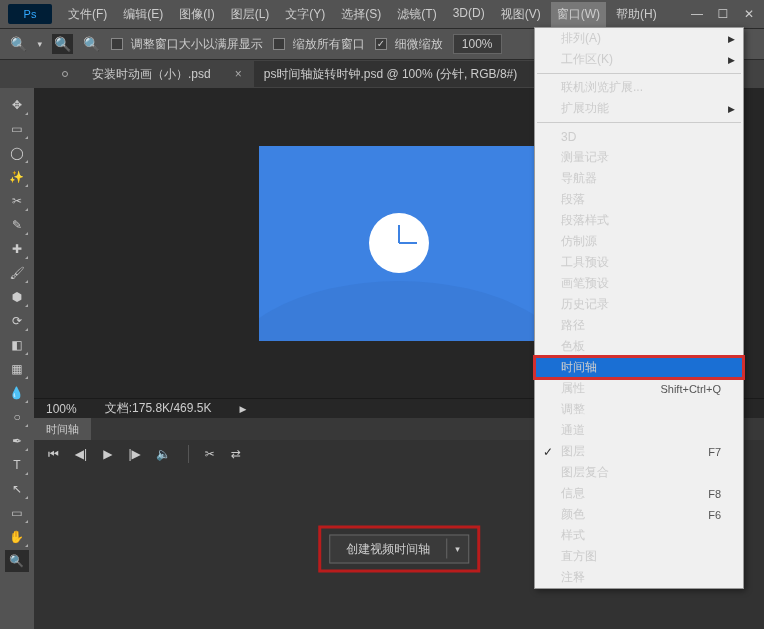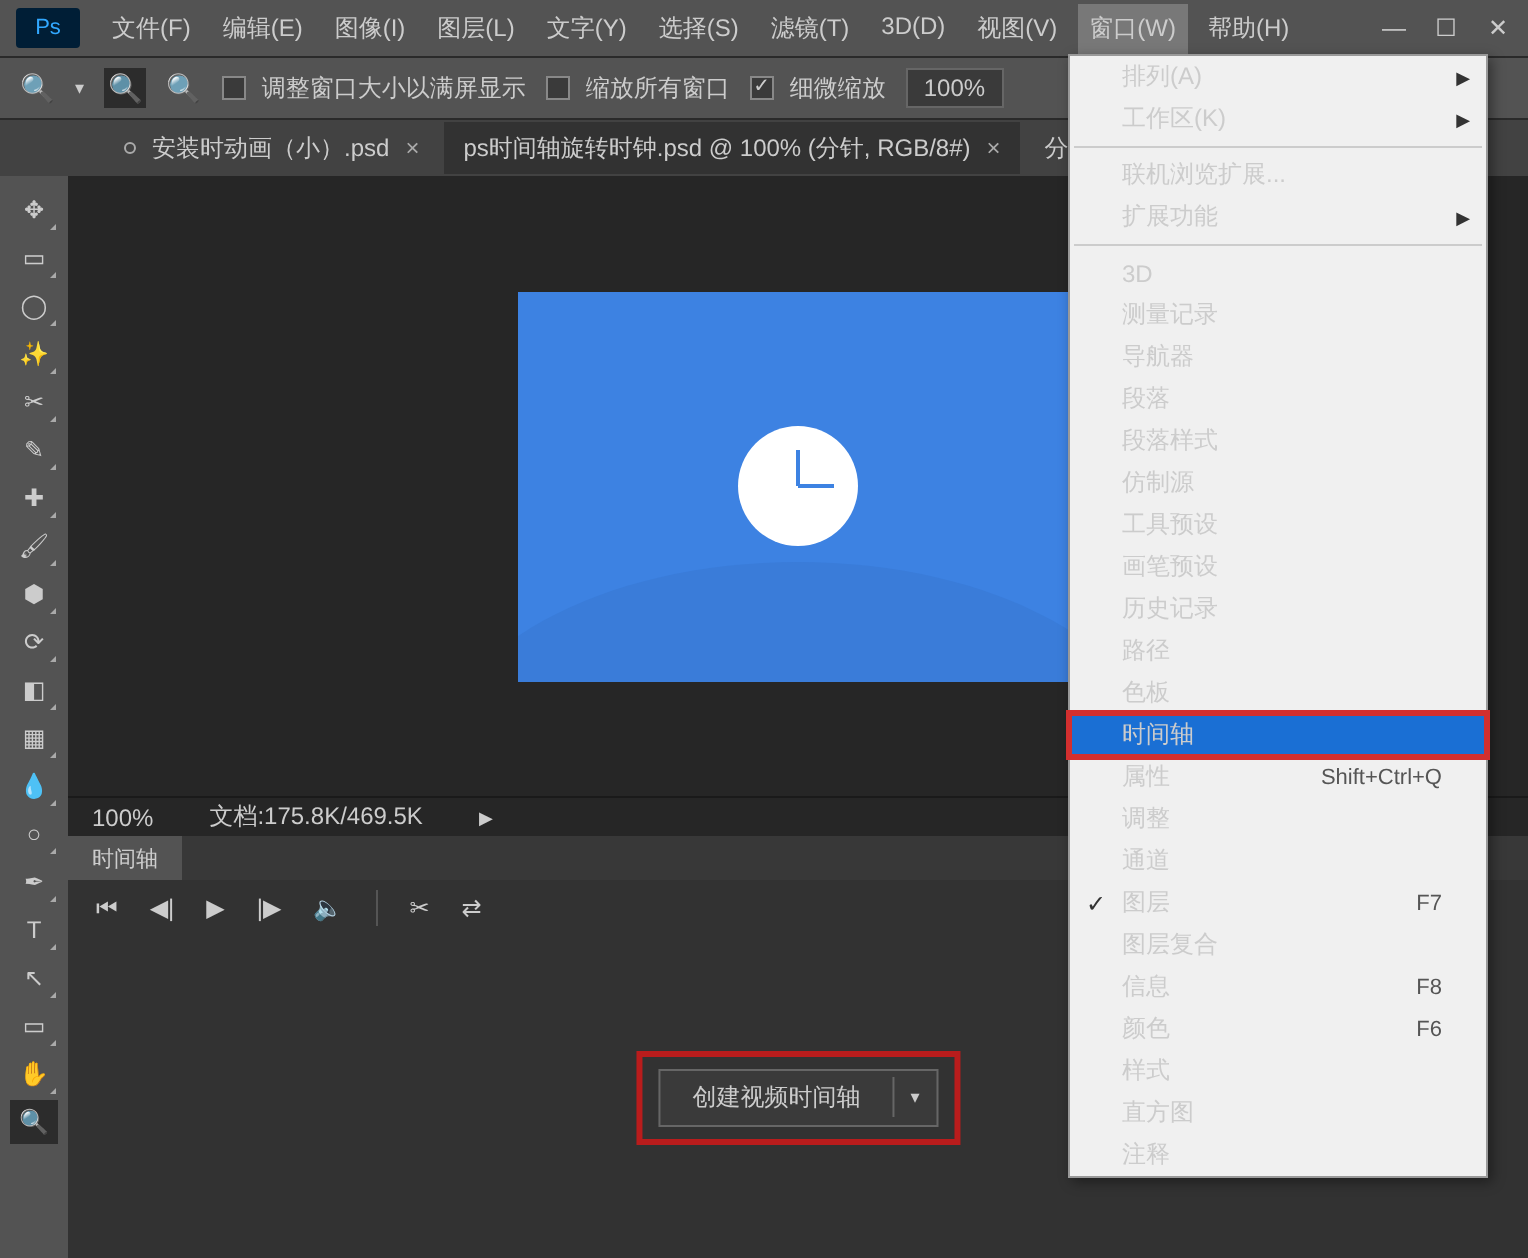--- a/index.html
+++ b/index.html
@@ -1,31 +1,31 @@
 <!DOCTYPE html>
 <html><head>
 <meta charset="utf-8">
 <style>
 *{margin:0;padding:0;box-sizing:border-box;font-family:"Microsoft YaHei",Arial,sans-serif;font-size:12px;color:#ccc;user-select:none}
 body{background:#535353;width:764px;height:629px;overflow:hidden;position:relative}
 .titlebar{height:28px;background:#535353;display:flex;align-items:center;padding:0 8px}
-.ps-logo{width:32px;height:20px;background:#001e36;color:#31a8ff;display:flex;align-items:center;justify-content:center;font-weight:normal;font-size:11px;border-radius:2px;margin-right:10px}
+.ps-logo{width:44px;height:20px;background:#001e36;color:#31a8ff;display:flex;align-items:center;justify-content:center;font-weight:normal;font-size:11px;border-radius:2px;margin-right:10px}
 .menubar{display:flex;gap:4px;flex:1}
 .menu-item{padding:4px 6px;cursor:pointer}
 .menu-item.active{background:#787878}
 .win-controls{display:flex;gap:12px;margin-left:auto;color:#999}
 .win-controls span{width:14px;text-align:center;cursor:pointer}
 .optionsbar{height:32px;background:#535353;border-top:1px solid #2a2a2a;border-bottom:1px solid #2a2a2a;display:flex;align-items:center;padding:0 10px;gap:10px}
 .zoom-icon{font-size:14px}
 .dd{font-size:9px}
 .opt-group{display:flex;align-items:center;gap:8px}
 .checkbox{width:12px;height:12px;border:1px solid #888;background:#3a3a3a}
 .checkbox.checked::after{content:"✓";color:#ccc;font-size:10px;line-height:10px;display:block;text-align:center}
 .tabbar{height:28px;background:#424242;display:flex;align-items:center;padding-left:52px;gap:2px}
-.doc-tab{height:26px;display:flex;align-items:center;padding:0 10px;gap:8px;background:#323232;font-size:11px;color:#eee}
+.doc-tab{height:26px;display:flex;align-items:center;padding:0 10px;gap:24px;background:#323232;font-size:11px;color:#eee}
 .doc-tab .dot{width:6px;height:6px;border:1px solid #aaa;border-radius:50%}
 .doc-tab .x{color:#aaa;cursor:pointer}
 .doc-tab.inactive{color:#999;background:transparent}
 .workarea{position:relative;height:calc(629px - 28px - 32px - 28px)}
 .toolbar{position:absolute;left:0;top:0;width:34px;background:#535353;display:flex;flex-direction:column;align-items:center;padding-top:6px;gap:2px;height:100%}
 .tool{width:24px;height:22px;display:flex;align-items:center;justify-content:center;position:relative;cursor:pointer}
 .tool.sel{background:#2c2c2c}
 .tool .tri{position:absolute;right:1px;bottom:1px;width:0;height:0;border-left:3px solid transparent;border-bottom:3px solid #aaa}
 .canvas-area{position:absolute;left:34px;right:0;top:0;height:310px;background:#262626;display:flex;align-items:center;justify-content:center}
 .canvas{width:280px;height:195px;background:#3d82e2;position:relative;overflow:hidden}

